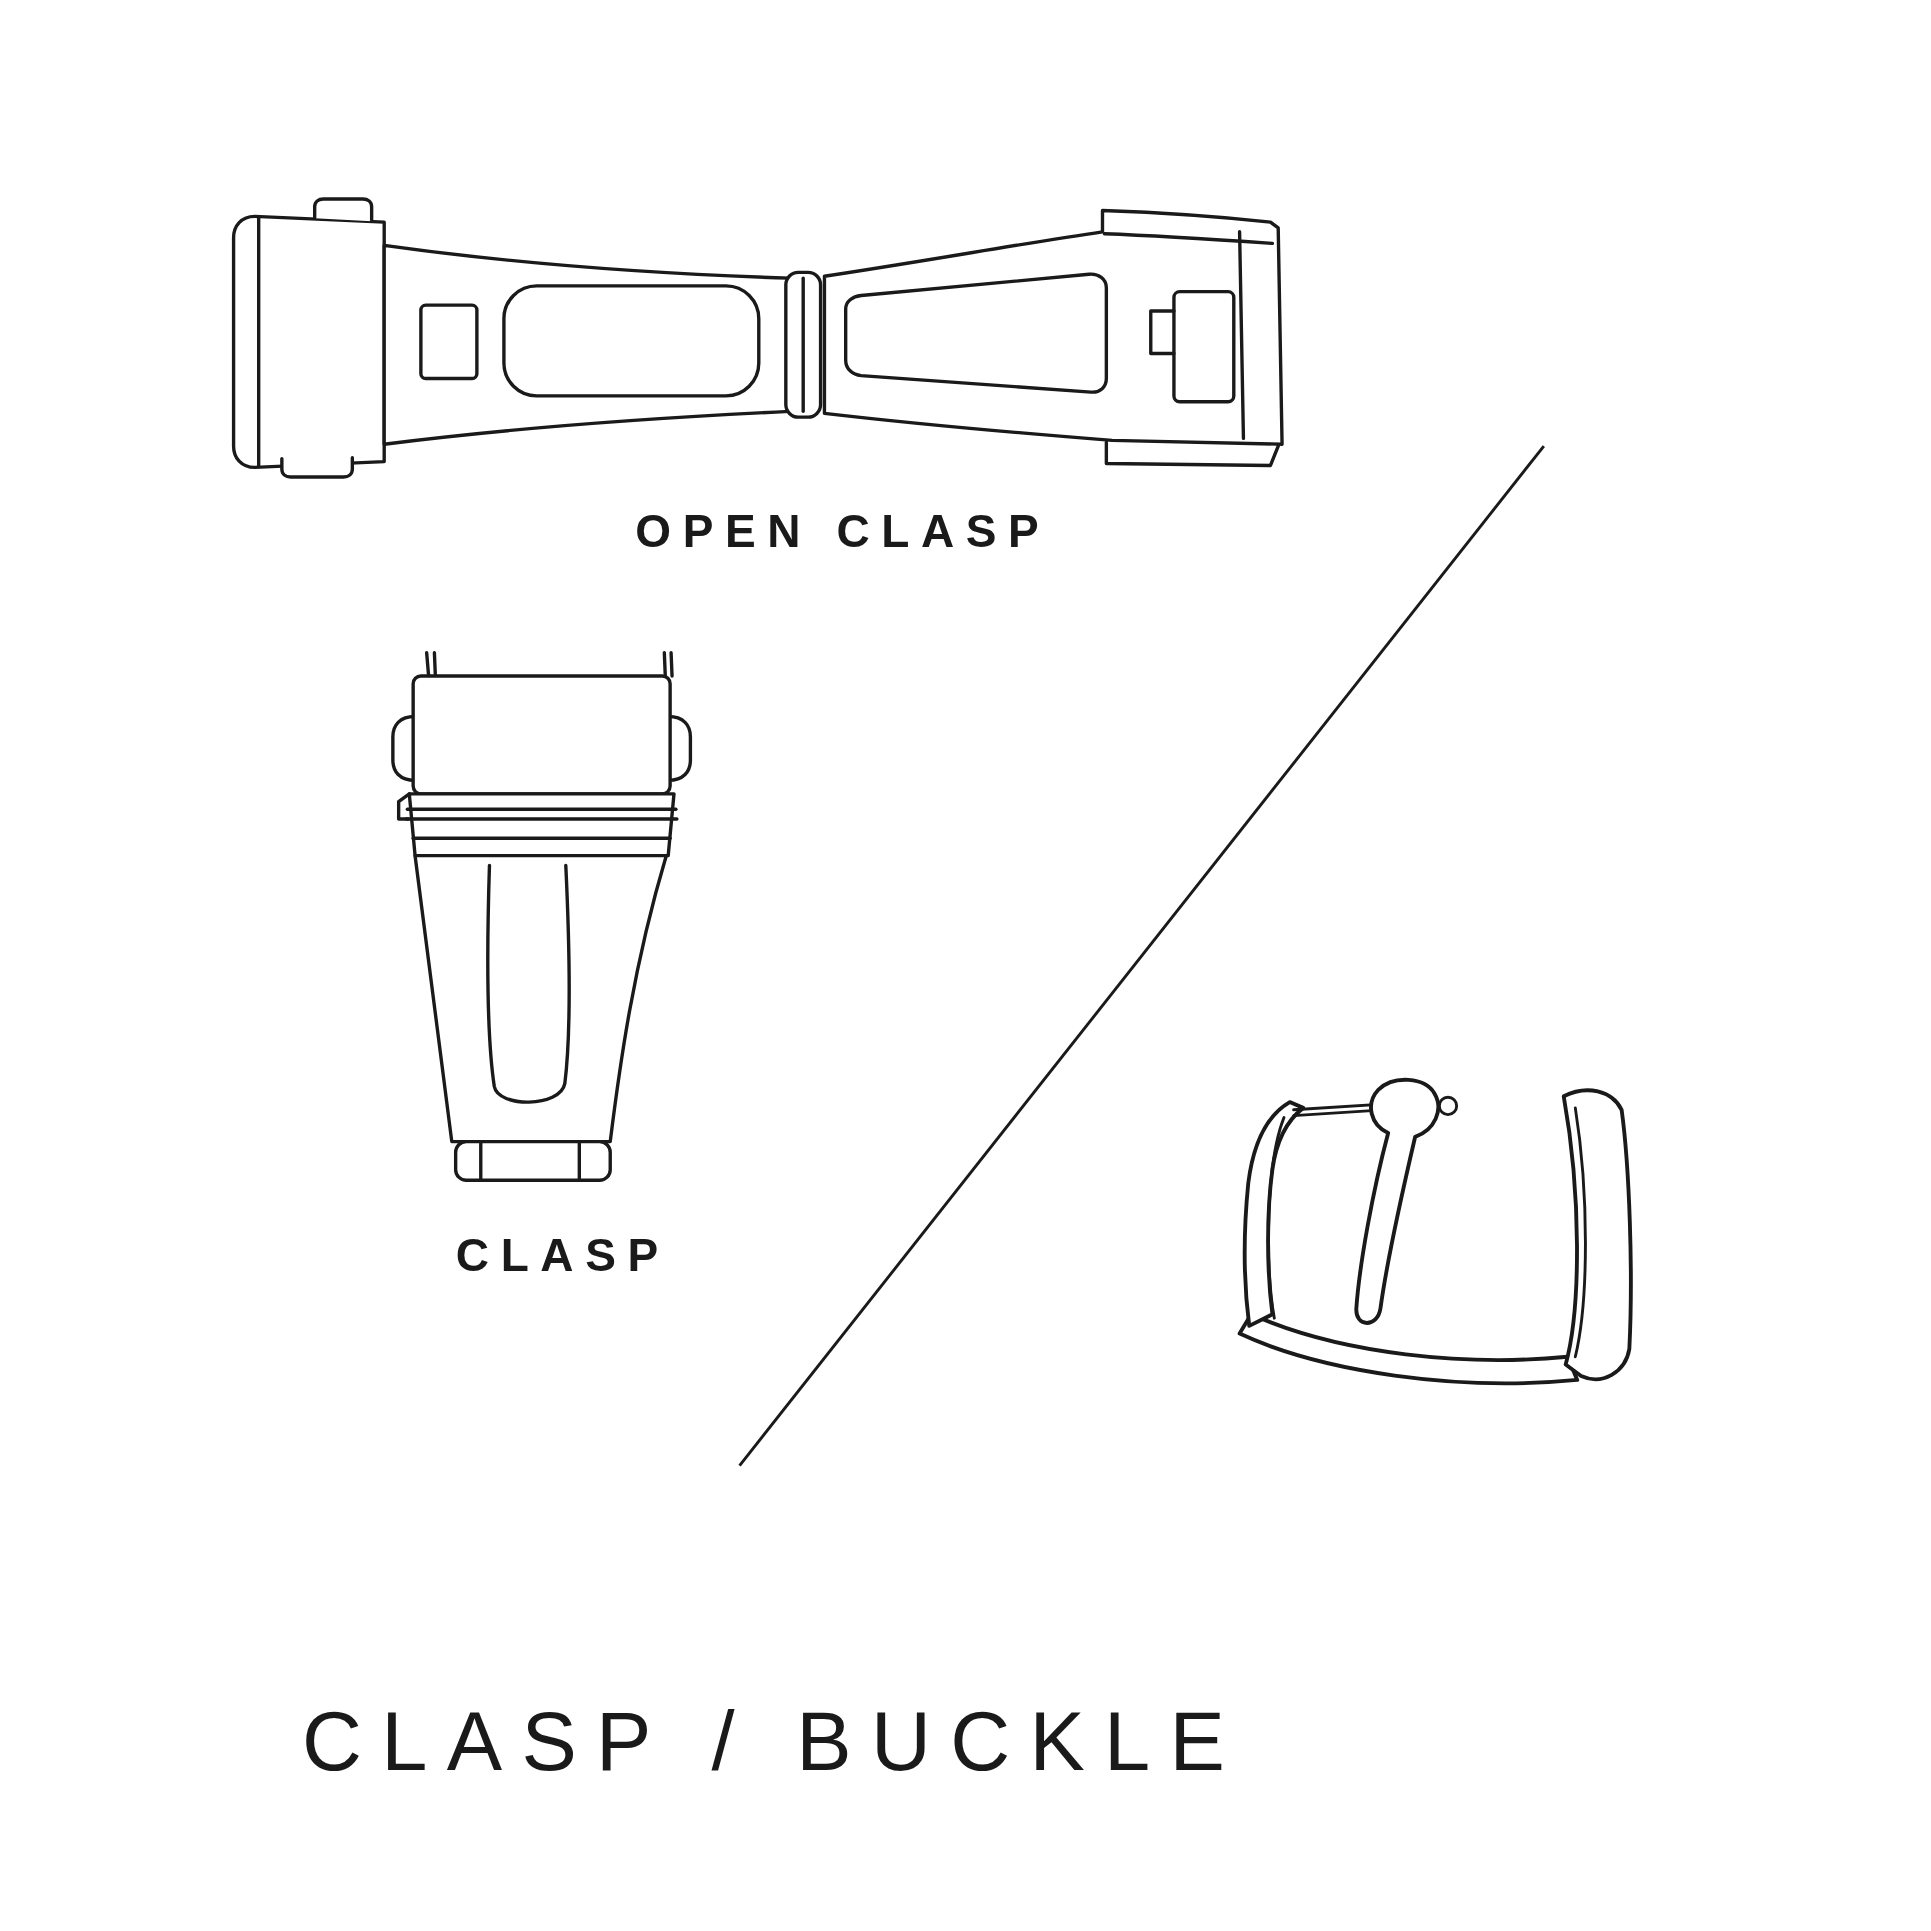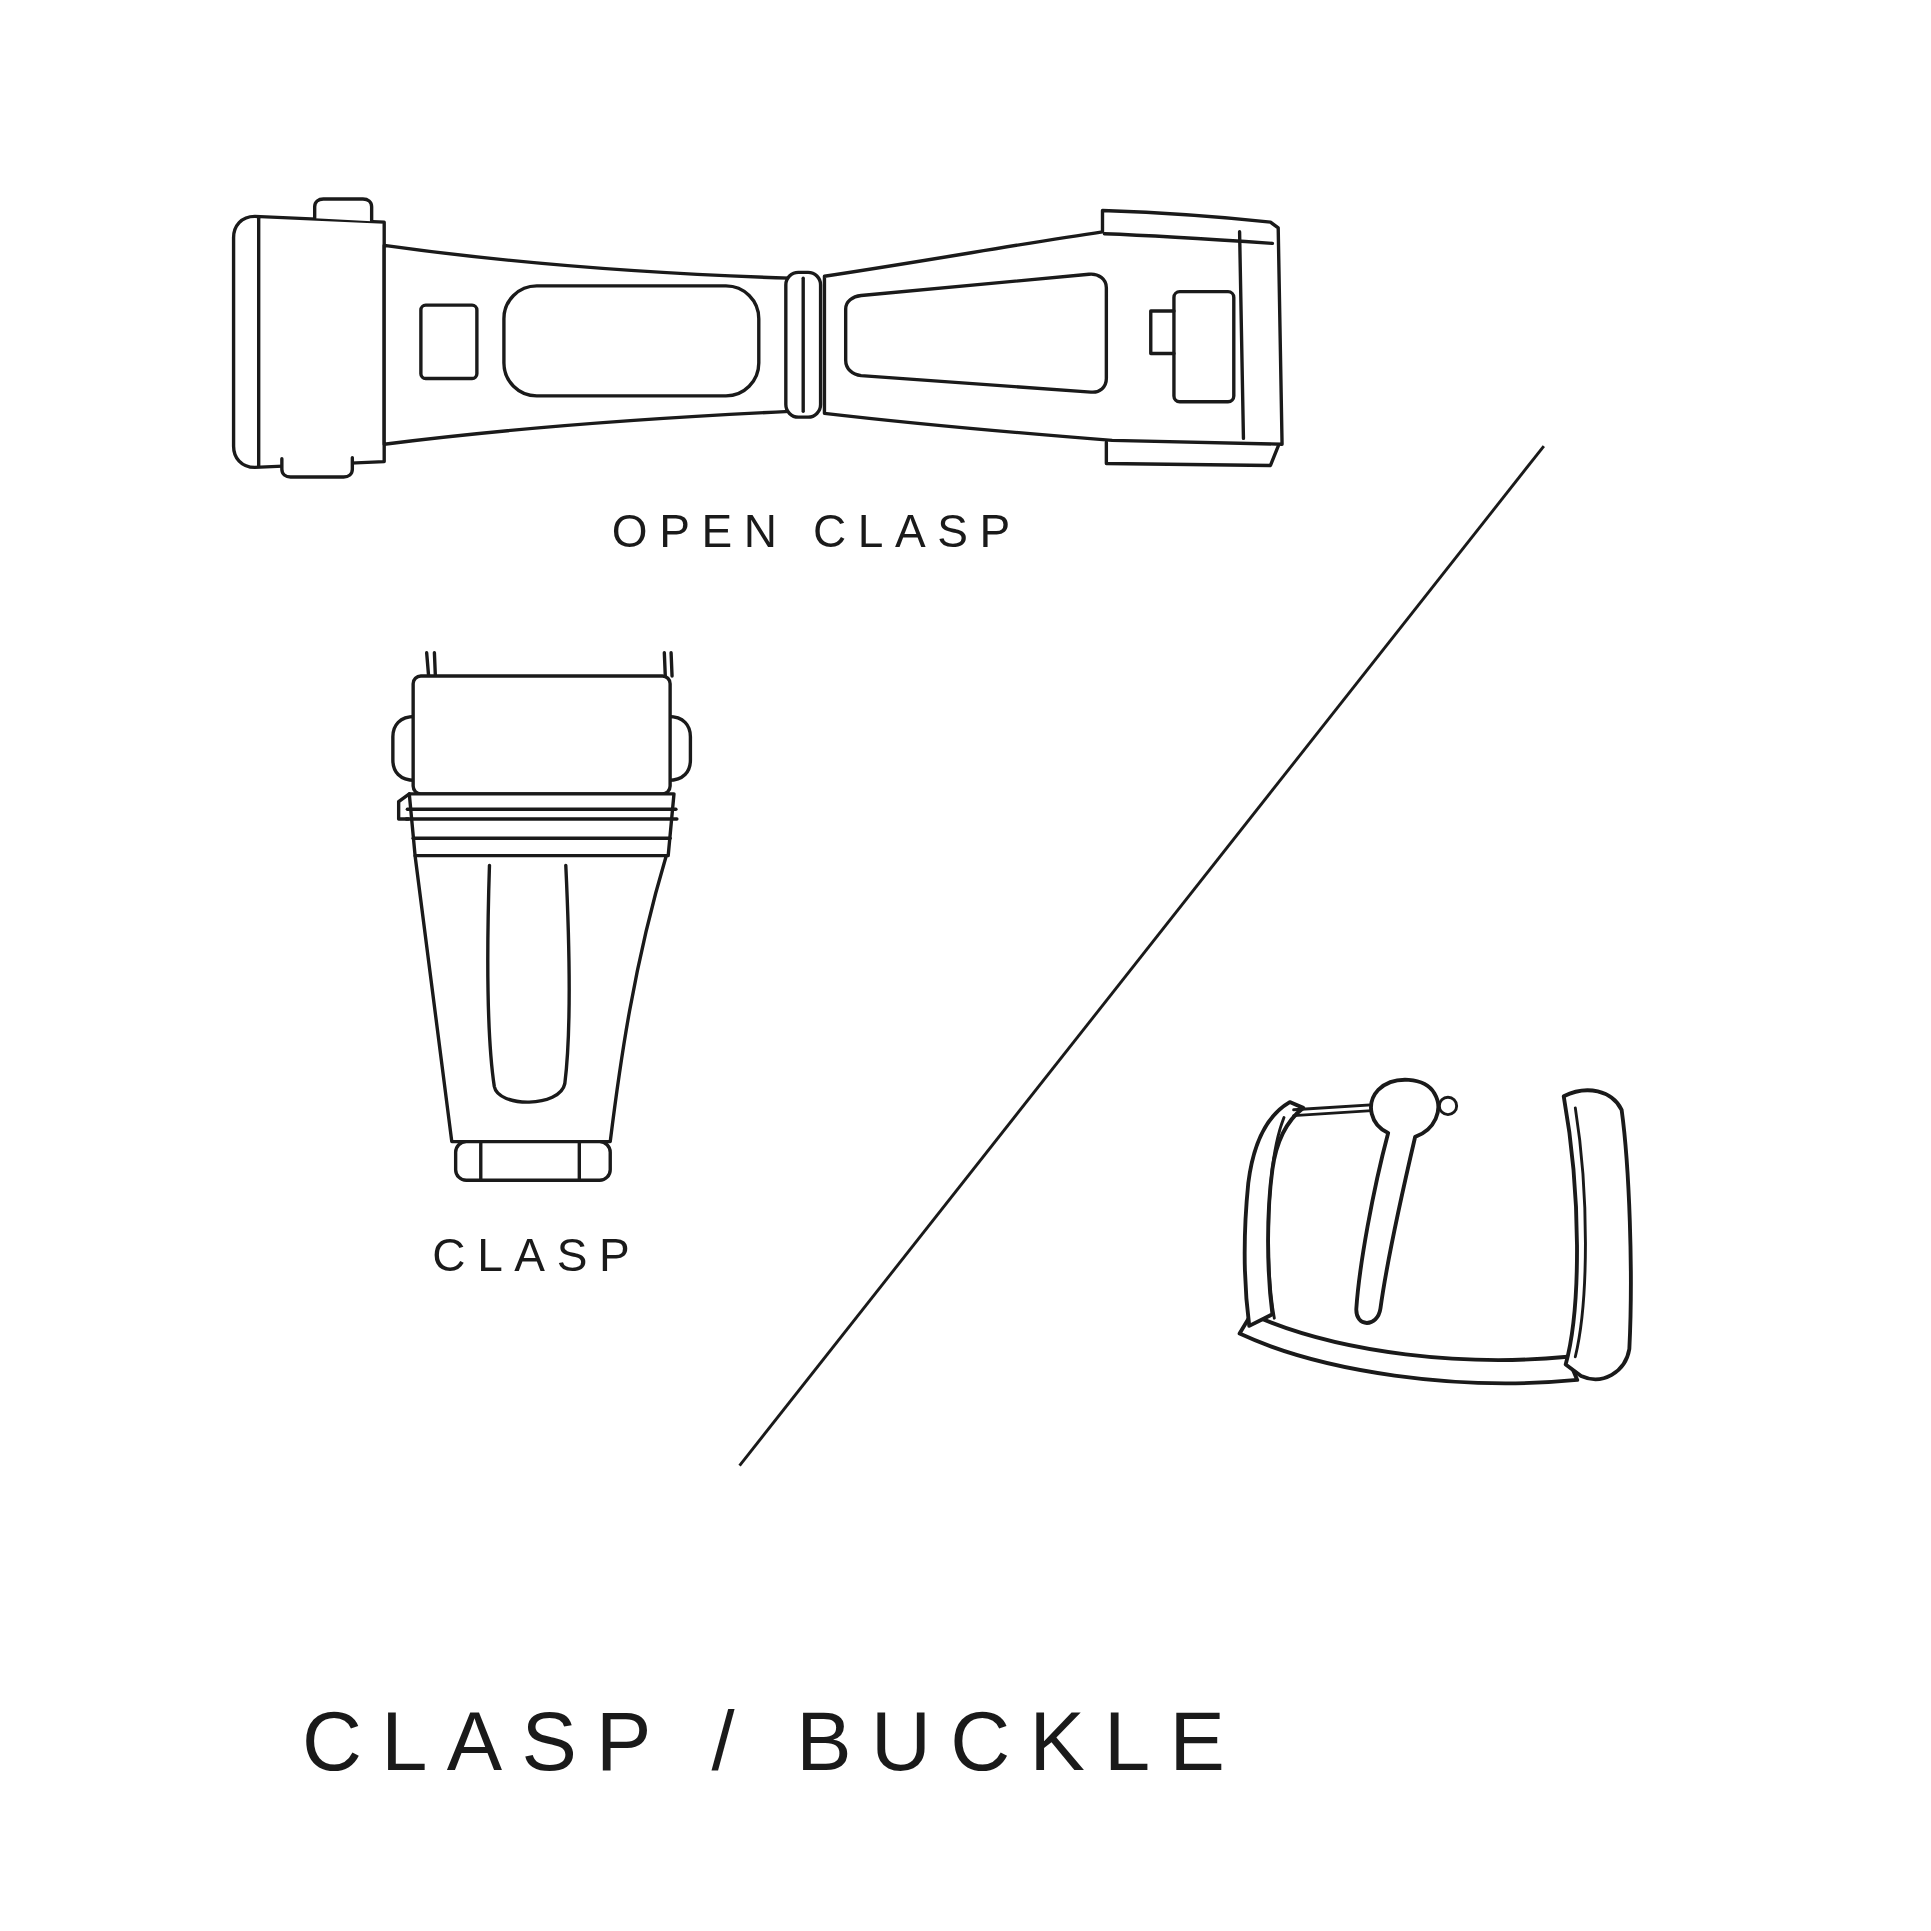--- a/index.html
+++ b/index.html
@@ -20,24 +20,25 @@
     position: absolute;
   }
   .fig svg {
     display: block;
   }
   .label {
     position: absolute;
     font-size: 46px;
     letter-spacing: 11.6px;
     text-indent: 11.6px;
-    font-weight: 400;
+    font-weight: 700;
     text-align: center;
     color: #1a1a1a;
     white-space: nowrap;
+    margin-left: 26px;
   }
   .title {
     position: absolute;
     left: 0;
     width: 1527px;
     top: 1694px;
     font-size: 83px;
     letter-spacing: 19.3px;
     text-indent: 19.3px;
     font-weight: 400;

